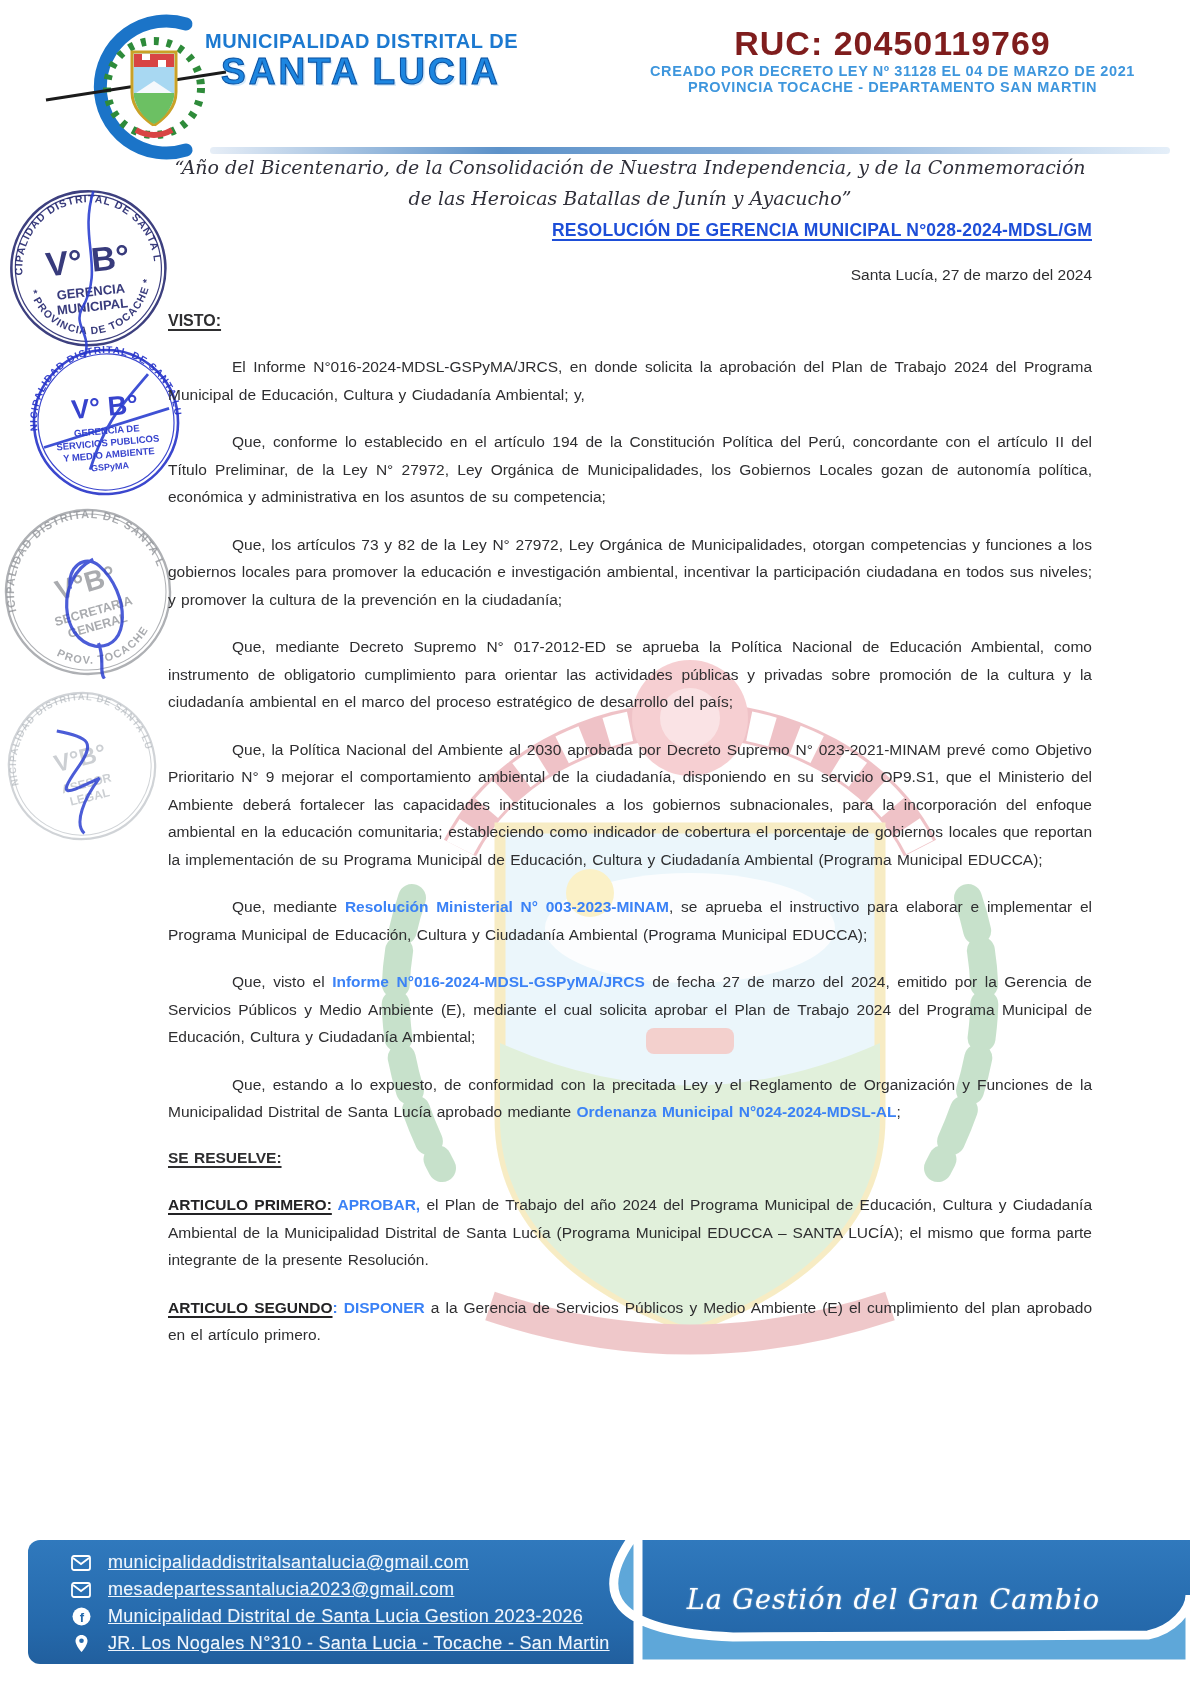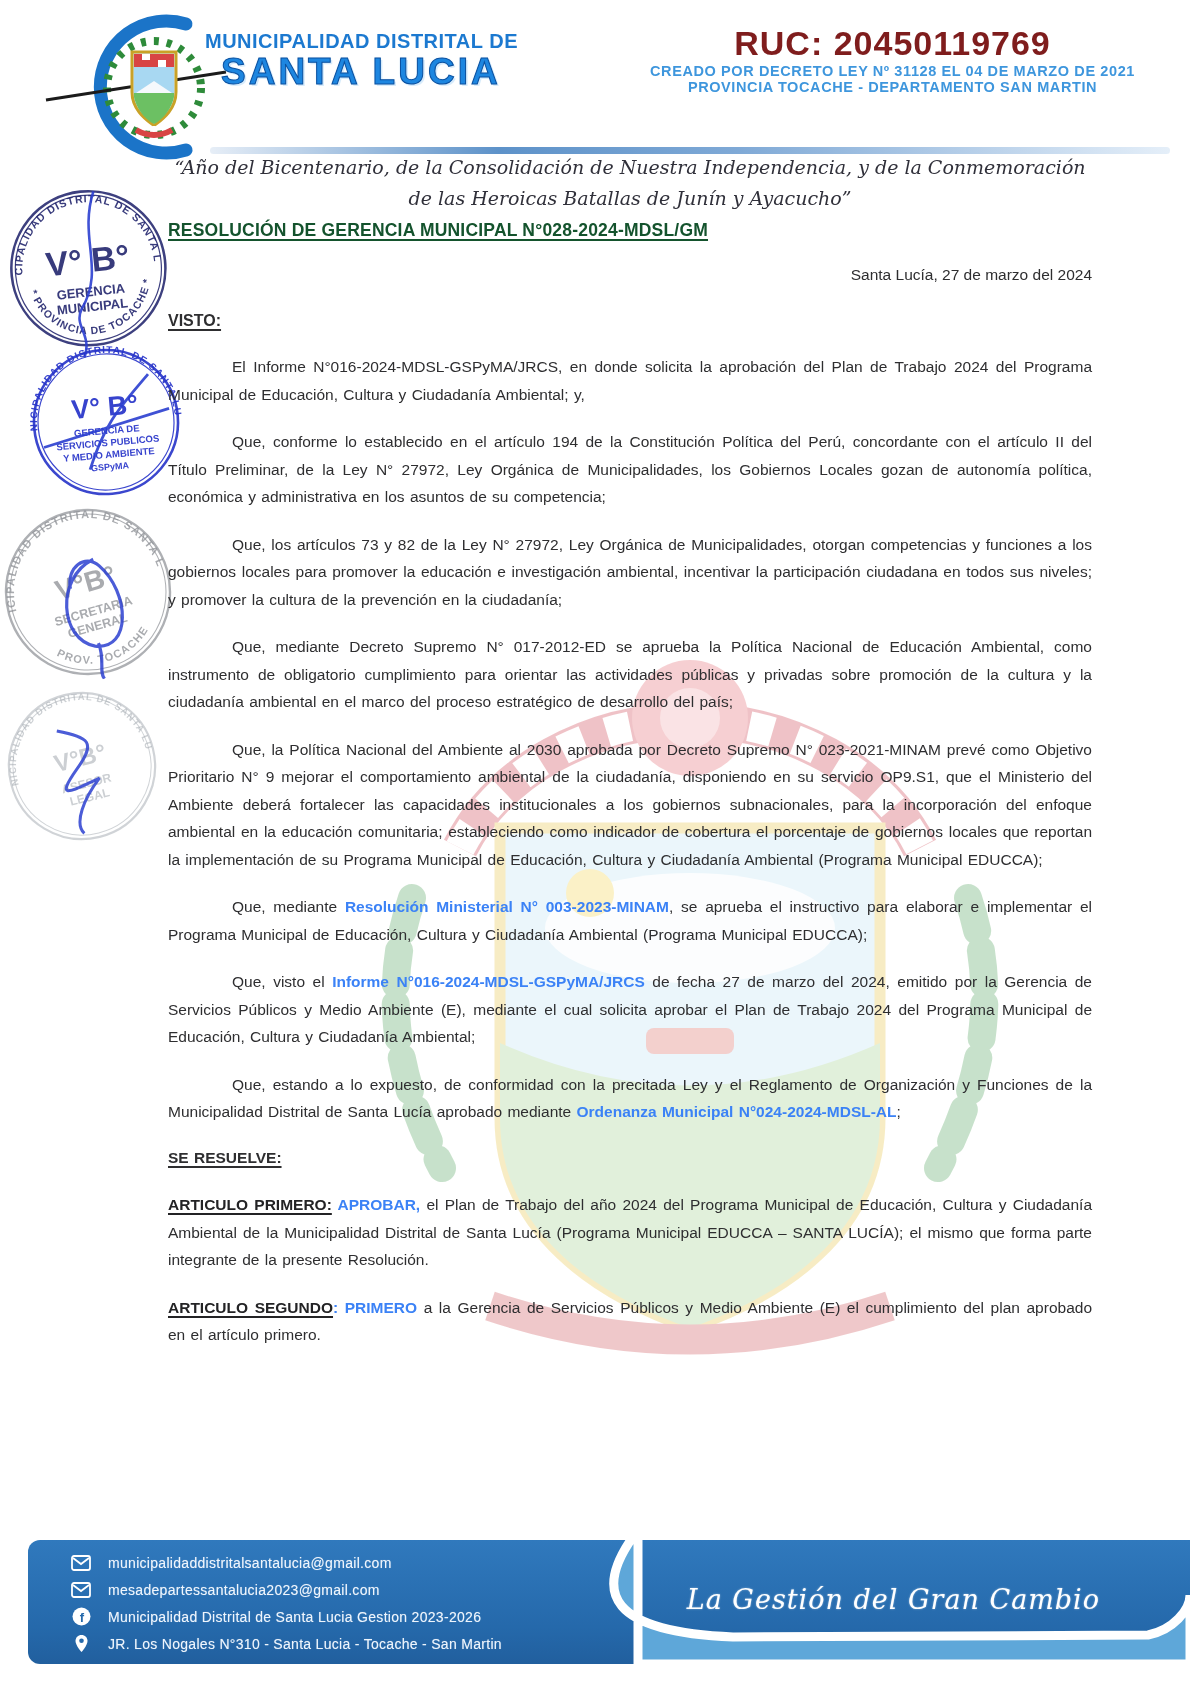--- a/index.html
+++ b/index.html
@@ -19,39 +19,39 @@
             background:linear-gradient(90deg,rgba(90,140,200,.15),#5d92c9 30%,#7fa9d6 55%,rgba(150,190,230,.25));}
   
   .watermark{position:absolute;left:350px;top:598px;opacity:.30;pointer-events:none;}
   
   .stamp{position:absolute;pointer-events:none;}
   .stamp text{font-family:"Liberation Sans",sans-serif;}
   
   .main{position:absolute;left:168px;top:152px;width:924px;}
   .quote{font-family:"DejaVu Serif",serif;font-style:italic;font-size:19px;line-height:31px;
          text-align:center;color:#30303a;}
-  .doc-title{font-size:17.5px;font-weight:bold;text-align:left;color:#14532d;margin-top:6px;
+  .doc-title{font-size:17.5px;font-weight:bold;text-align:right;color:#1d4ed8;margin-top:6px;
              text-decoration:underline;text-decoration-thickness:2px;text-underline-offset:3px;letter-spacing:.2px;}
   .dateline{font-size:15.5px;text-align:right;margin-top:22px;line-height:24px;}
   .label{font-size:16px;font-weight:bold;text-decoration:underline;text-decoration-thickness:2px;
          text-underline-offset:3px;line-height:24px;}
   .lbl-visto{margin-top:22px;}
   .lbl-cons{margin-top:0px;}
   p.body-p{font-size:15.5px;line-height:27.5px;text-align:justify;margin:20px 0 0 0;word-spacing:1px;}
   p.indent{text-indent:64px;}
   .b{font-weight:bold;color:#3b82f6;}
   .bu{font-weight:bold;color:#232325;text-decoration:underline;text-decoration-thickness:2px;text-underline-offset:3px;}
   
   .footer-band{position:absolute;left:28px;right:0;top:1540px;height:124px;border-radius:12px 0 0 12px;
                background:linear-gradient(180deg,#3079bd,#2569ab 70%,#215f9e);overflow:hidden;}
   .footer-deco{position:absolute;left:0;top:0;width:100%;height:100%;}
   .footer-rows{position:absolute;left:42px;top:9px;list-style:none;margin:0;padding:0;}
   .footer-row{display:flex;align-items:center;height:27px;}
   .footer-row .ficon{width:22px;height:20px;margin-right:16px;display:flex;align-items:center;justify-content:center;}
-  .footer-row .ftext{font-size:14px;color:#eef5fd;letter-spacing:.3px;text-shadow:0 0 1px rgba(255,255,255,.4);}
+  .footer-row .ftext{font-size:18px;color:#eef5fd;letter-spacing:.3px;text-shadow:0 0 1px rgba(255,255,255,.4);text-decoration:underline;}
   .slogan{position:absolute;right:90px;top:44px;font-family:"DejaVu Serif",serif;font-style:italic;font-weight:normal;
           font-size:27px;color:#ffffff;letter-spacing:1px;text-shadow:0 0 2px rgba(255,255,255,.5);}
 </style>
 </head>
 <body>
 
 <div class="page">
 
   <svg class="hdr-swoosh" width="200" height="160" viewBox="0 0 200 160">
     <path d="M150,16 A66,66 0 1 0 150,142" fill="none" stroke="#1b74c8" stroke-width="13" stroke-linecap="round"></path>
@@ -197,21 +197,21 @@
     <p class="body-p indent"><span>Que, mediante </span><span class="b">Resolución Ministerial N° 003-2023-MINAM</span><span>, se aprueba el instructivo para elaborar e implementar el Programa Municipal de Educación, Cultura y Ciudadanía Ambiental (Programa Municipal EDUCCA);</span></p>
 
     <p class="body-p indent"><span>Que, visto el </span><span class="b">Informe N°016-2024-MDSL-GSPyMA/JRCS</span><span>  de fecha 27 de marzo del 2024, emitido por la Gerencia de Servicios Públicos y Medio Ambiente (E), mediante el cual solicita aprobar el Plan de Trabajo 2024 del Programa Municipal de Educación, Cultura y Ciudadanía Ambiental;</span></p>
 
     <p class="body-p indent"><span>Que, estando a lo expuesto, de conformidad con la precitada Ley y el Reglamento de Organización y Funciones de la Municipalidad Distrital de Santa Lucía aprobado mediante </span><span class="b">Ordenanza Municipal N°024-2024-MDSL-AL</span><span>;</span></p>
 
     <p class="label body-p" style="margin-top:18px;">SE RESUELVE:</p>
 
     <p class="body-p"><span class="bu">ARTICULO PRIMERO:</span><span class="b"> APROBAR,</span><span> el Plan de Trabajo del año 2024 del Programa Municipal de Educación, Cultura y Ciudadanía Ambiental de la Municipalidad Distrital de Santa Lucía (Programa Municipal EDUCCA – SANTA LUCÍA); el mismo que forma parte integrante de la presente Resolución.</span></p>
 
-    <p class="body-p"><span class="bu">ARTICULO SEGUNDO</span><span class="b">: PRIMERO</span><span> a la Gerencia de Servicios Públicos y Medio Ambiente (E) el cumplimiento del plan aprobado en el artículo primero.</span></p>
+    <p class="body-p"><span class="bu">ARTICULO SEGUNDO</span><span class="b">: DISPONER</span><span> a la Gerencia de Servicios Públicos y Medio Ambiente (E) el cumplimiento del plan aprobado en el artículo primero.</span></p>
   </main>
 
   <footer class="footer-band">
     <svg class="footer-deco" viewBox="0 0 1162 124" preserveAspectRatio="none">
       <path d="M610,-10 C560,55 585,92 705,97 L1120,95 C1145,90 1162,70 1162,55 L1162,124 L610,124 Z" fill="#5ea7d9" stroke="#ffffff" stroke-width="9"></path>
     </svg>
     <ul class="footer-rows">
       <li class="footer-row">
         <span class="ficon">
           <svg width="20" height="16" viewBox="0 0 20 16">

